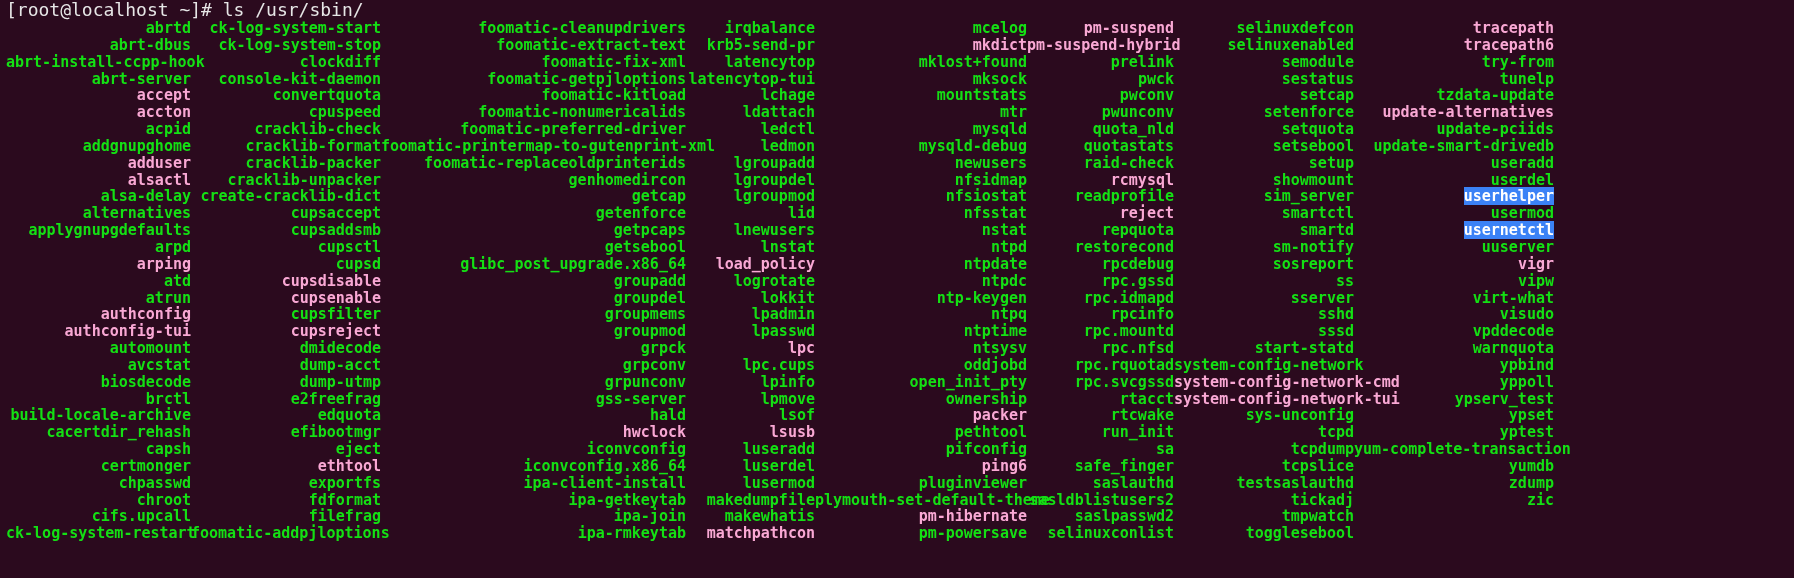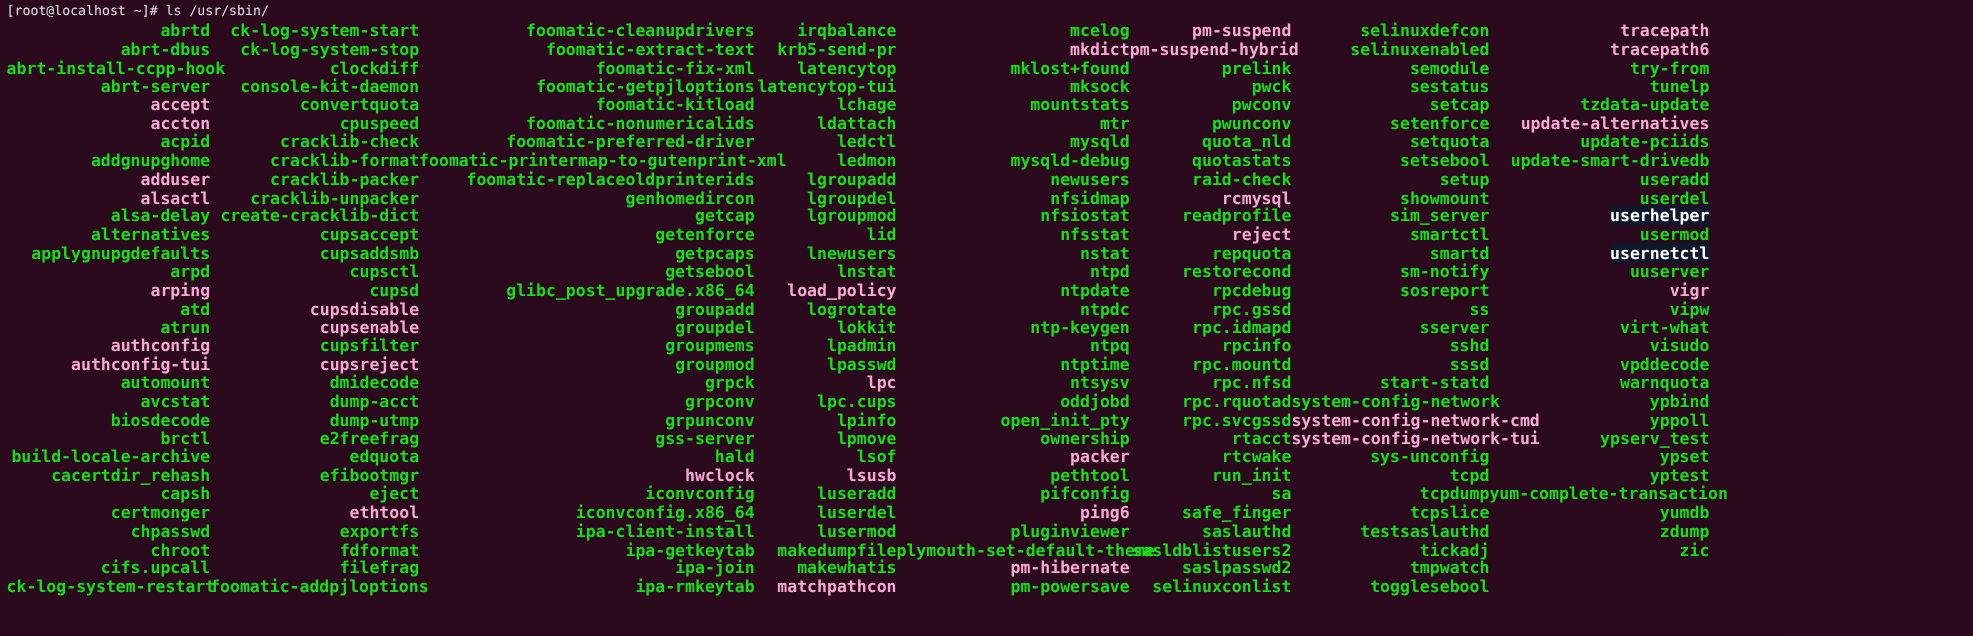--- a/index.html
+++ b/index.html
@@ -15,21 +15,21 @@
   }
   #terminal {
     width: 1794px;
     height: 578px;
     background: #2b0a1e;
     padding: 0;
     box-sizing: border-box;
     position: relative;
   }
   .prompt-line {
-    font-size: 12px;
+    font-size: 18px;
     line-height: 20px;
     color: #e6e6e6;
     font-weight: normal;
     padding-left: 6px;
     white-space: pre;
     letter-spacing: 0px;
   }
   .columns {
     display: flex;
     flex-direction: row;
@@ -45,21 +45,21 @@
   }
   .entry {
     font-size: 15px;
     line-height: 16.85px;
     font-weight: bold;
     white-space: pre;
     height: 16.85px;
   }
   .c-green  { color: #14e014; }
   .c-cyan   { color: #f9a8d4; }
-  .c-setuid { color: #ffffff; background: #0f172a; margin-left: 46px; }
+  .c-setuid { color: #ffffff; background: #3b82f6; margin-left: 46px; }
 </style>
 </head>
 <body>
 
 <div id="terminal">
   <div class="prompt-line">[root@localhost ~]# ls /usr/sbin/</div>
   <div class="columns" id="columns"><div class="col" style="width: 185px;"><div class="entry"><span class="c-green">abrtd</span></div><div class="entry"><span class="c-green">abrt-dbus</span></div><div class="entry"><span class="c-green">abrt-install-ccpp-hook</span></div><div class="entry"><span class="c-green">abrt-server</span></div><div class="entry"><span class="c-cyan">accept</span></div><div class="entry"><span class="c-cyan">accton</span></div><div class="entry"><span class="c-green">acpid</span></div><div class="entry"><span class="c-green">addgnupghome</span></div><div class="entry"><span class="c-cyan">adduser</span></div><div class="entry"><span class="c-cyan">alsactl</span></div><div class="entry"><span class="c-green">alsa-delay</span></div><div class="entry"><span class="c-green">alternatives</span></div><div class="entry"><span class="c-green">applygnupgdefaults</span></div><div class="entry"><span class="c-green">arpd</span></div><div class="entry"><span class="c-cyan">arping</span></div><div class="entry"><span class="c-green">atd</span></div><div class="entry"><span class="c-green">atrun</span></div><div class="entry"><span class="c-cyan">authconfig</span></div><div class="entry"><span class="c-cyan">authconfig-tui</span></div><div class="entry"><span class="c-green">automount</span></div><div class="entry"><span class="c-green">avcstat</span></div><div class="entry"><span class="c-green">biosdecode</span></div><div class="entry"><span class="c-green">brctl</span></div><div class="entry"><span class="c-green">build-locale-archive</span></div><div class="entry"><span class="c-green">cacertdir_rehash</span></div><div class="entry"><span class="c-green">capsh</span></div><div class="entry"><span class="c-green">certmonger</span></div><div class="entry"><span class="c-green">chpasswd</span></div><div class="entry"><span class="c-green">chroot</span></div><div class="entry"><span class="c-green">cifs.upcall</span></div><div class="entry"><span class="c-green">ck-log-system-restart</span></div></div><div class="col" style="width: 190px;"><div class="entry"><span class="c-green">ck-log-system-start</span></div><div class="entry"><span class="c-green">ck-log-system-stop</span></div><div class="entry"><span class="c-green">clockdiff</span></div><div class="entry"><span class="c-green">console-kit-daemon</span></div><div class="entry"><span class="c-green">convertquota</span></div><div class="entry"><span class="c-green">cpuspeed</span></div><div class="entry"><span class="c-green">cracklib-check</span></div><div class="entry"><span class="c-green">cracklib-format</span></div><div class="entry"><span class="c-green">cracklib-packer</span></div><div class="entry"><span class="c-green">cracklib-unpacker</span></div><div class="entry"><span class="c-green">create-cracklib-dict</span></div><div class="entry"><span class="c-green">cupsaccept</span></div><div class="entry"><span class="c-green">cupsaddsmb</span></div><div class="entry"><span class="c-green">cupsctl</span></div><div class="entry"><span class="c-green">cupsd</span></div><div class="entry"><span class="c-cyan">cupsdisable</span></div><div class="entry"><span class="c-cyan">cupsenable</span></div><div class="entry"><span class="c-green">cupsfilter</span></div><div class="entry"><span class="c-cyan">cupsreject</span></div><div class="entry"><span class="c-green">dmidecode</span></div><div class="entry"><span class="c-green">dump-acct</span></div><div class="entry"><span class="c-green">dump-utmp</span></div><div class="entry"><span class="c-green">e2freefrag</span></div><div class="entry"><span class="c-green">edquota</span></div><div class="entry"><span class="c-green">efibootmgr</span></div><div class="entry"><span class="c-green">eject</span></div><div class="entry"><span class="c-cyan">ethtool</span></div><div class="entry"><span class="c-green">exportfs</span></div><div class="entry"><span class="c-green">fdformat</span></div><div class="entry"><span class="c-green">filefrag</span></div><div class="entry"><span class="c-green">foomatic-addpjloptions</span></div></div><div class="col" style="width: 305px;"><div class="entry"><span class="c-green">foomatic-cleanupdrivers</span></div><div class="entry"><span class="c-green">foomatic-extract-text</span></div><div class="entry"><span class="c-green">foomatic-fix-xml</span></div><div class="entry"><span class="c-green">foomatic-getpjloptions</span></div><div class="entry"><span class="c-green">foomatic-kitload</span></div><div class="entry"><span class="c-green">foomatic-nonumericalids</span></div><div class="entry"><span class="c-green">foomatic-preferred-driver</span></div><div class="entry"><span class="c-green">foomatic-printermap-to-gutenprint-xml</span></div><div class="entry"><span class="c-green">foomatic-replaceoldprinterids</span></div><div class="entry"><span class="c-green">genhomedircon</span></div><div class="entry"><span class="c-green">getcap</span></div><div class="entry"><span class="c-green">getenforce</span></div><div class="entry"><span class="c-green">getpcaps</span></div><div class="entry"><span class="c-green">getsebool</span></div><div class="entry"><span class="c-green">glibc_post_upgrade.x86_64</span></div><div class="entry"><span class="c-green">groupadd</span></div><div class="entry"><span class="c-green">groupdel</span></div><div class="entry"><span class="c-green">groupmems</span></div><div class="entry"><span class="c-green">groupmod</span></div><div class="entry"><span class="c-green">grpck</span></div><div class="entry"><span class="c-green">grpconv</span></div><div class="entry"><span class="c-green">grpunconv</span></div><div class="entry"><span class="c-green">gss-server</span></div><div class="entry"><span class="c-green">hald</span></div><div class="entry"><span class="c-cyan">hwclock</span></div><div class="entry"><span class="c-green">iconvconfig</span></div><div class="entry"><span class="c-green">iconvconfig.x86_64</span></div><div class="entry"><span class="c-green">ipa-client-install</span></div><div class="entry"><span class="c-green">ipa-getkeytab</span></div><div class="entry"><span class="c-green">ipa-join</span></div><div class="entry"><span class="c-green">ipa-rmkeytab</span></div></div><div class="col" style="width: 129px;"><div class="entry"><span class="c-green">irqbalance</span></div><div class="entry"><span class="c-green">krb5-send-pr</span></div><div class="entry"><span class="c-green">latencytop</span></div><div class="entry"><span class="c-green">latencytop-tui</span></div><div class="entry"><span class="c-green">lchage</span></div><div class="entry"><span class="c-green">ldattach</span></div><div class="entry"><span class="c-green">ledctl</span></div><div class="entry"><span class="c-green">ledmon</span></div><div class="entry"><span class="c-green">lgroupadd</span></div><div class="entry"><span class="c-green">lgroupdel</span></div><div class="entry"><span class="c-green">lgroupmod</span></div><div class="entry"><span class="c-green">lid</span></div><div class="entry"><span class="c-green">lnewusers</span></div><div class="entry"><span class="c-green">lnstat</span></div><div class="entry"><span class="c-cyan">load_policy</span></div><div class="entry"><span class="c-green">logrotate</span></div><div class="entry"><span class="c-green">lokkit</span></div><div class="entry"><span class="c-green">lpadmin</span></div><div class="entry"><span class="c-green">lpasswd</span></div><div class="entry"><span class="c-cyan">lpc</span></div><div class="entry"><span class="c-green">lpc.cups</span></div><div class="entry"><span class="c-green">lpinfo</span></div><div class="entry"><span class="c-green">lpmove</span></div><div class="entry"><span class="c-green">lsof</span></div><div class="entry"><span class="c-cyan">lsusb</span></div><div class="entry"><span class="c-green">luseradd</span></div><div class="entry"><span class="c-green">luserdel</span></div><div class="entry"><span class="c-green">lusermod</span></div><div class="entry"><span class="c-green">makedumpfile</span></div><div class="entry"><span class="c-green">makewhatis</span></div><div class="entry"><span class="c-cyan">matchpathcon</span></div></div><div class="col" style="width: 212px;"><div class="entry"><span class="c-green">mcelog</span></div><div class="entry"><span class="c-cyan">mkdict</span></div><div class="entry"><span class="c-green">mklost+found</span></div><div class="entry"><span class="c-green">mksock</span></div><div class="entry"><span class="c-green">mountstats</span></div><div class="entry"><span class="c-green">mtr</span></div><div class="entry"><span class="c-green">mysqld</span></div><div class="entry"><span class="c-green">mysqld-debug</span></div><div class="entry"><span class="c-green">newusers</span></div><div class="entry"><span class="c-green">nfsidmap</span></div><div class="entry"><span class="c-green">nfsiostat</span></div><div class="entry"><span class="c-green">nfsstat</span></div><div class="entry"><span class="c-green">nstat</span></div><div class="entry"><span class="c-green">ntpd</span></div><div class="entry"><span class="c-green">ntpdate</span></div><div class="entry"><span class="c-green">ntpdc</span></div><div class="entry"><span class="c-green">ntp-keygen</span></div><div class="entry"><span class="c-green">ntpq</span></div><div class="entry"><span class="c-green">ntptime</span></div><div class="entry"><span class="c-green">ntsysv</span></div><div class="entry"><span class="c-green">oddjobd</span></div><div class="entry"><span class="c-green">open_init_pty</span></div><div class="entry"><span class="c-green">ownership</span></div><div class="entry"><span class="c-cyan">packer</span></div><div class="entry"><span class="c-green">pethtool</span></div><div class="entry"><span class="c-green">pifconfig</span></div><div class="entry"><span class="c-cyan">ping6</span></div><div class="entry"><span class="c-green">pluginviewer</span></div><div class="entry"><span class="c-green">plymouth-set-default-theme</span></div><div class="entry"><span class="c-cyan">pm-hibernate</span></div><div class="entry"><span class="c-green">pm-powersave</span></div></div><div class="col" style="width: 147px;"><div class="entry"><span class="c-cyan">pm-suspend</span></div><div class="entry"><span class="c-cyan">pm-suspend-hybrid</span></div><div class="entry"><span class="c-green">prelink</span></div><div class="entry"><span class="c-green">pwck</span></div><div class="entry"><span class="c-green">pwconv</span></div><div class="entry"><span class="c-green">pwunconv</span></div><div class="entry"><span class="c-green">quota_nld</span></div><div class="entry"><span class="c-green">quotastats</span></div><div class="entry"><span class="c-green">raid-check</span></div><div class="entry"><span class="c-cyan">rcmysql</span></div><div class="entry"><span class="c-green">readprofile</span></div><div class="entry"><span class="c-cyan">reject</span></div><div class="entry"><span class="c-green">repquota</span></div><div class="entry"><span class="c-green">restorecond</span></div><div class="entry"><span class="c-green">rpcdebug</span></div><div class="entry"><span class="c-green">rpc.gssd</span></div><div class="entry"><span class="c-green">rpc.idmapd</span></div><div class="entry"><span class="c-green">rpcinfo</span></div><div class="entry"><span class="c-green">rpc.mountd</span></div><div class="entry"><span class="c-green">rpc.nfsd</span></div><div class="entry"><span class="c-green">rpc.rquotad</span></div><div class="entry"><span class="c-green">rpc.svcgssd</span></div><div class="entry"><span class="c-green">rtacct</span></div><div class="entry"><span class="c-green">rtcwake</span></div><div class="entry"><span class="c-green">run_init</span></div><div class="entry"><span class="c-green">sa</span></div><div class="entry"><span class="c-green">safe_finger</span></div><div class="entry"><span class="c-green">saslauthd</span></div><div class="entry"><span class="c-green">sasldblistusers2</span></div><div class="entry"><span class="c-green">saslpasswd2</span></div><div class="entry"><span class="c-green">selinuxconlist</span></div></div><div class="col" style="width: 180px;"><div class="entry"><span class="c-green">selinuxdefcon</span></div><div class="entry"><span class="c-green">selinuxenabled</span></div><div class="entry"><span class="c-green">semodule</span></div><div class="entry"><span class="c-green">sestatus</span></div><div class="entry"><span class="c-green">setcap</span></div><div class="entry"><span class="c-green">setenforce</span></div><div class="entry"><span class="c-green">setquota</span></div><div class="entry"><span class="c-green">setsebool</span></div><div class="entry"><span class="c-green">setup</span></div><div class="entry"><span class="c-green">showmount</span></div><div class="entry"><span class="c-green">sim_server</span></div><div class="entry"><span class="c-green">smartctl</span></div><div class="entry"><span class="c-green">smartd</span></div><div class="entry"><span class="c-green">sm-notify</span></div><div class="entry"><span class="c-green">sosreport</span></div><div class="entry"><span class="c-green">ss</span></div><div class="entry"><span class="c-green">sserver</span></div><div class="entry"><span class="c-green">sshd</span></div><div class="entry"><span class="c-green">sssd</span></div><div class="entry"><span class="c-green">start-statd</span></div><div class="entry"><span class="c-green">system-config-network</span></div><div class="entry"><span class="c-cyan">system-config-network-cmd</span></div><div class="entry"><span class="c-cyan">system-config-network-tui</span></div><div class="entry"><span class="c-green">sys-unconfig</span></div><div class="entry"><span class="c-green">tcpd</span></div><div class="entry"><span class="c-green">tcpdump</span></div><div class="entry"><span class="c-green">tcpslice</span></div><div class="entry"><span class="c-green">testsaslauthd</span></div><div class="entry"><span class="c-green">tickadj</span></div><div class="entry"><span class="c-green">tmpwatch</span></div><div class="entry"><span class="c-green">togglesebool</span></div></div><div class="col" style="width: 200px;"><div class="entry"><span class="c-cyan">tracepath</span></div><div class="entry"><span class="c-cyan">tracepath6</span></div><div class="entry"><span class="c-green">try-from</span></div><div class="entry"><span class="c-green">tunelp</span></div><div class="entry"><span class="c-green">tzdata-update</span></div><div class="entry"><span class="c-cyan">update-alternatives</span></div><div class="entry"><span class="c-green">update-pciids</span></div><div class="entry"><span class="c-green">update-smart-drivedb</span></div><div class="entry"><span class="c-green">useradd</span></div><div class="entry"><span class="c-green">userdel</span></div><div class="entry"><span class="c-setuid">userhelper</span></div><div class="entry"><span class="c-green">usermod</span></div><div class="entry"><span class="c-setuid">usernetctl</span></div><div class="entry"><span class="c-green">uuserver</span></div><div class="entry"><span class="c-cyan">vigr</span></div><div class="entry"><span class="c-green">vipw</span></div><div class="entry"><span class="c-green">virt-what</span></div><div class="entry"><span class="c-green">visudo</span></div><div class="entry"><span class="c-green">vpddecode</span></div><div class="entry"><span class="c-green">warnquota</span></div><div class="entry"><span class="c-green">ypbind</span></div><div class="entry"><span class="c-green">yppoll</span></div><div class="entry"><span class="c-green">ypserv_test</span></div><div class="entry"><span class="c-green">ypset</span></div><div class="entry"><span class="c-green">yptest</span></div><div class="entry"><span class="c-green">yum-complete-transaction</span></div><div class="entry"><span class="c-green">yumdb</span></div><div class="entry"><span class="c-green">zdump</span></div><div class="entry"><span class="c-green">zic</span></div></div></div>
 </div>
 
 </body></html>

